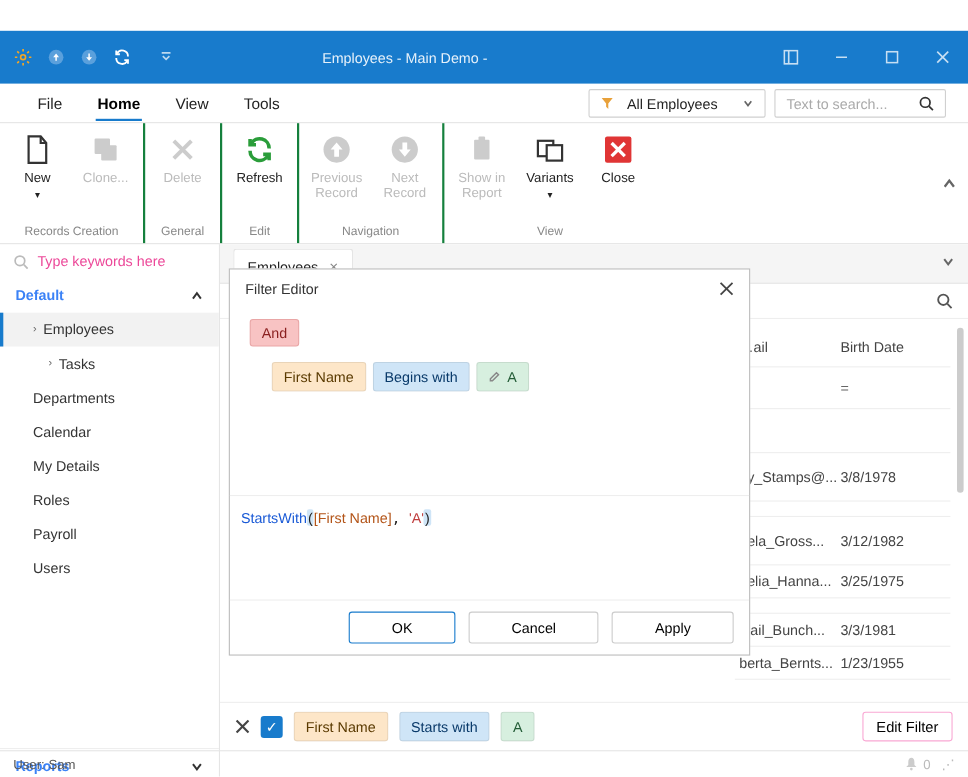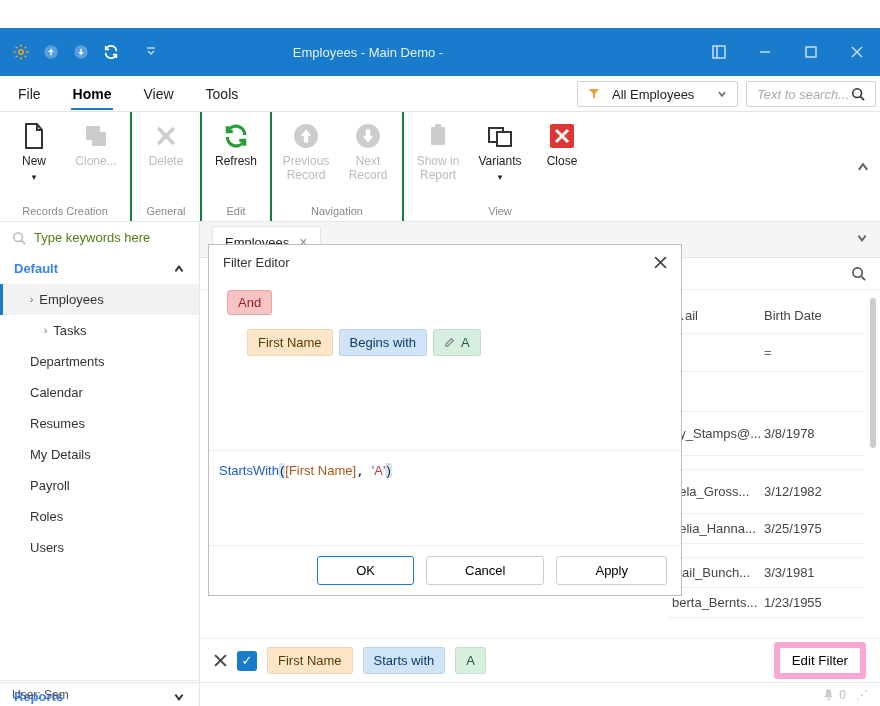--- a/index.html
+++ b/index.html
@@ -9,49 +9,49 @@
   .titlebar { height: 48px; background: #187bcc; display: flex; align-items: center; color: #fff; margin-top: 28px; }
   .titlebar .quick-icons { display: flex; gap: 12px; padding-left: 12px; }
   .titlebar .quick-icons .qicon { width: 18px; height: 18px; display: flex; align-items: center; justify-content: center; }
   .titlebar .title { flex: 1; text-align: center; font-size: 13px; color: #e6f1fa; }
   .titlebar .win-controls { display: flex; }
   .titlebar .win-controls .wbtn { width: 46px; height: 48px; display: flex; align-items: center; justify-content: center; }
   .titlebar .win-controls .wbtn svg { opacity: 0.85; }
   .title-spacer { width: 120px; }
 
   
-  .menu-row { height: 36px; display: flex; align-items: stretch; padding: 0 4px; border-bottom: 1px solid #e5e5e5; }
+  .menu-row { height: 36px; display: flex; align-items: stretch; padding: 0 20px; border-bottom: 1px solid #e5e5e5; }
   .menu-items { display: flex; gap: 28px; align-items: center; padding-left: 12px; }
   .menu-item { font-size: 14px; color: #222; padding: 8px 2px; }
   .menu-item.active { color: #000; font-weight: 600; border-bottom: 2px solid #187bcc; padding-bottom: 6px; }
   .menu-spacer { flex: 1; }
   .filter-drop { display: flex; align-items: center; border: 1px solid #d0d0d0; border-radius: 2px; padding: 0 10px; height: 26px; margin: 5px 8px 5px 0; width: 161px; justify-content: space-between; }
   .filter-drop .funnel { color: #e8a13a; margin-right: 6px; }
-  .search-box { display: flex; align-items: center; border: 1px solid #d0d0d0; border-radius: 2px; padding: 0 10px; height: 26px; margin: 5px 0; width: 130px; font-style: italic; }
+  .search-box { display: flex; align-items: center; border: 1px solid #d0d0d0; border-radius: 2px; padding: 0 10px; height: 26px; margin: 5px 0; width: 156px; }
   .search-box .placeholder { color: #aaa; flex: 1; }
   .search-box .mag { color: #555; }
 
   
   .ribbon { height: 110px; display: flex; border-bottom: 1px solid #e5e5e5; align-items: stretch; position: relative; }
   .ribbon-group { display: flex; flex-direction: column; align-items: center; border-right: 2px solid #15803d; padding: 8px 6px 4px 6px; }
   .ribbon-group .buttons { display: flex; gap: 6px; flex: 1; }
   .ribbon-btn { display: flex; flex-direction: column; align-items: center; width: 56px; gap: 4px; padding-top: 2px; }
   .ribbon-btn .icon { width: 28px; height: 28px; display: flex; align-items: center; justify-content: center; }
   .ribbon-btn .lbl { font-size: 12px; color: #222; text-align: center; line-height: 14px; }
   .ribbon-btn.disabled .lbl { color: #bbb; }
   .ribbon-btn .chev { font-size: 9px; color: #222; }
   .ribbon-group .group-label { font-size: 11px; color: #888; margin-top: 2px; }
   .ribbon-collapse { position: absolute; right: 10px; top: 50%; transform: translateY(-50%); color: #666; }
 
   
   .workspace { display: flex; height: 490px; }
 
   
   .sidebar { width: 200px; border-right: 1px solid #e5e5e5; display: flex; flex-direction: column; }
-  .sb-search { display: flex; align-items: center; padding: 8px 12px; gap: 8px; color: #4d7c0f; }
+  .sb-search { display: flex; align-items: center; padding: 8px 12px; gap: 8px; color: #ec4899; }
   .sb-section-header { display: flex; align-items: center; justify-content: space-between; padding: 8px 14px; font-weight: 600; color: #3b82f6; font-size: 13px; }
   .sb-list { flex: 1; overflow: auto; }
   .sb-item { display: flex; align-items: center; gap: 6px; padding: 8px 12px 8px 30px; font-size: 13px; color: #333; }
   .sb-item.selected { background: #f2f2f2; border-left: 3px solid #187bcc; padding-left: 27px; }
   .sb-item.indent { padding-left: 44px; }
   .sb-caret { font-size: 10px; color: #666; }
 
   
   .main-area { flex: 1; position: relative; display: flex; flex-direction: column; background: #fff; }
 
@@ -76,21 +76,21 @@
 
   .grid-scroll { position: absolute; right: 4px; top: 76px; width: 6px; height: 150px; background: #ccc; border-radius: 3px; }
 
   
   .filterbar-wrap { position: absolute; bottom: 0; left: 200px; right: 0; height: 44px; border-top: 1px solid #eee; display: flex; align-items: center; padding: 0 14px; gap: 10px; }
   .pill { border-radius: 3px; padding: 5px 10px; font-size: 13px; border: 1px solid rgba(0,0,0,0.08); }
   .pill.field { background: #fde6c8; color: #5a3a00; }
   .pill.op { background: #cfe5f7; color: #0a3a6a; }
   .pill.val { background: #d7efdf; color: #235c36; }
   .checkbox { width: 20px; height: 20px; background: #187bcc; border-radius: 3px; display: flex; align-items: center; justify-content: center; color: #fff; font-size: 13px; }
-  .editfilter-btn { margin-left: auto; border: 6px solid #f9a8d4; border-radius: 3px; padding: 5px 12px; background: #fff; }
+  .editfilter-btn { margin-left: auto; border: 1px solid #f9a8d4; border-radius: 3px; padding: 5px 12px; background: #fff; }
 
   
   .dialog { position: absolute; left: 208px; top: 244px; width: 474px; height: 352px; background: #fff; border: 1px solid #bcbcbc; z-index: 20; display: flex; flex-direction: column; }
   .dialog-head { display: flex; align-items: center; justify-content: space-between; padding: 10px 14px; font-size: 13px; color: #333; }
   .dialog-body { flex: 1; display: flex; flex-direction: column; }
   .cond-area { padding: 10px 18px 0 18px; flex: 0 0 170px; }
   .and-pill { background: #f8c3c3; color: #8a1f1f; border: 1px solid #e9a6a6; border-radius: 3px; padding: 4px 10px; display: inline-block; font-size: 13px; }
   .cond-row { margin-top: 14px; margin-left: 20px; display: flex; gap: 6px; align-items: center; }
   .cond-row .pill.val { display: flex; align-items: center; gap: 6px; }
   .pencil { color: #888; }
@@ -377,30 +377,27 @@
         <span class="sb-caret">›</span>
         <span>Tasks</span>
       </div>
       <div class="sb-item">
           <span>Departments</span>
         </div>
       <div class="sb-item">
           <span>Calendar</span>
         </div>
       <div class="sb-item">
-          <span>Resumes</span>
+          <span>My Details</span>
         </div>
       <div class="sb-item">
-          <span>My Details</span>
+          <span>Roles</span>
         </div>
       <div class="sb-item">
           <span>Payroll</span>
-        </div>
-      <div class="sb-item">
-          <span>Roles</span>
         </div>
       <div class="sb-item">
           <span>Users</span>
         </div>
     </div>
     <div class="sb-section-header" style="border-top:1px solid #eee;">
       <span>Reports</span>
       <span>
         <svg width="12" height="12" viewBox="0 0 10 10">
             <polyline points="2,3 5,7 8,3" fill="none" stroke="#333" stroke-width="1.5"></polyline>

